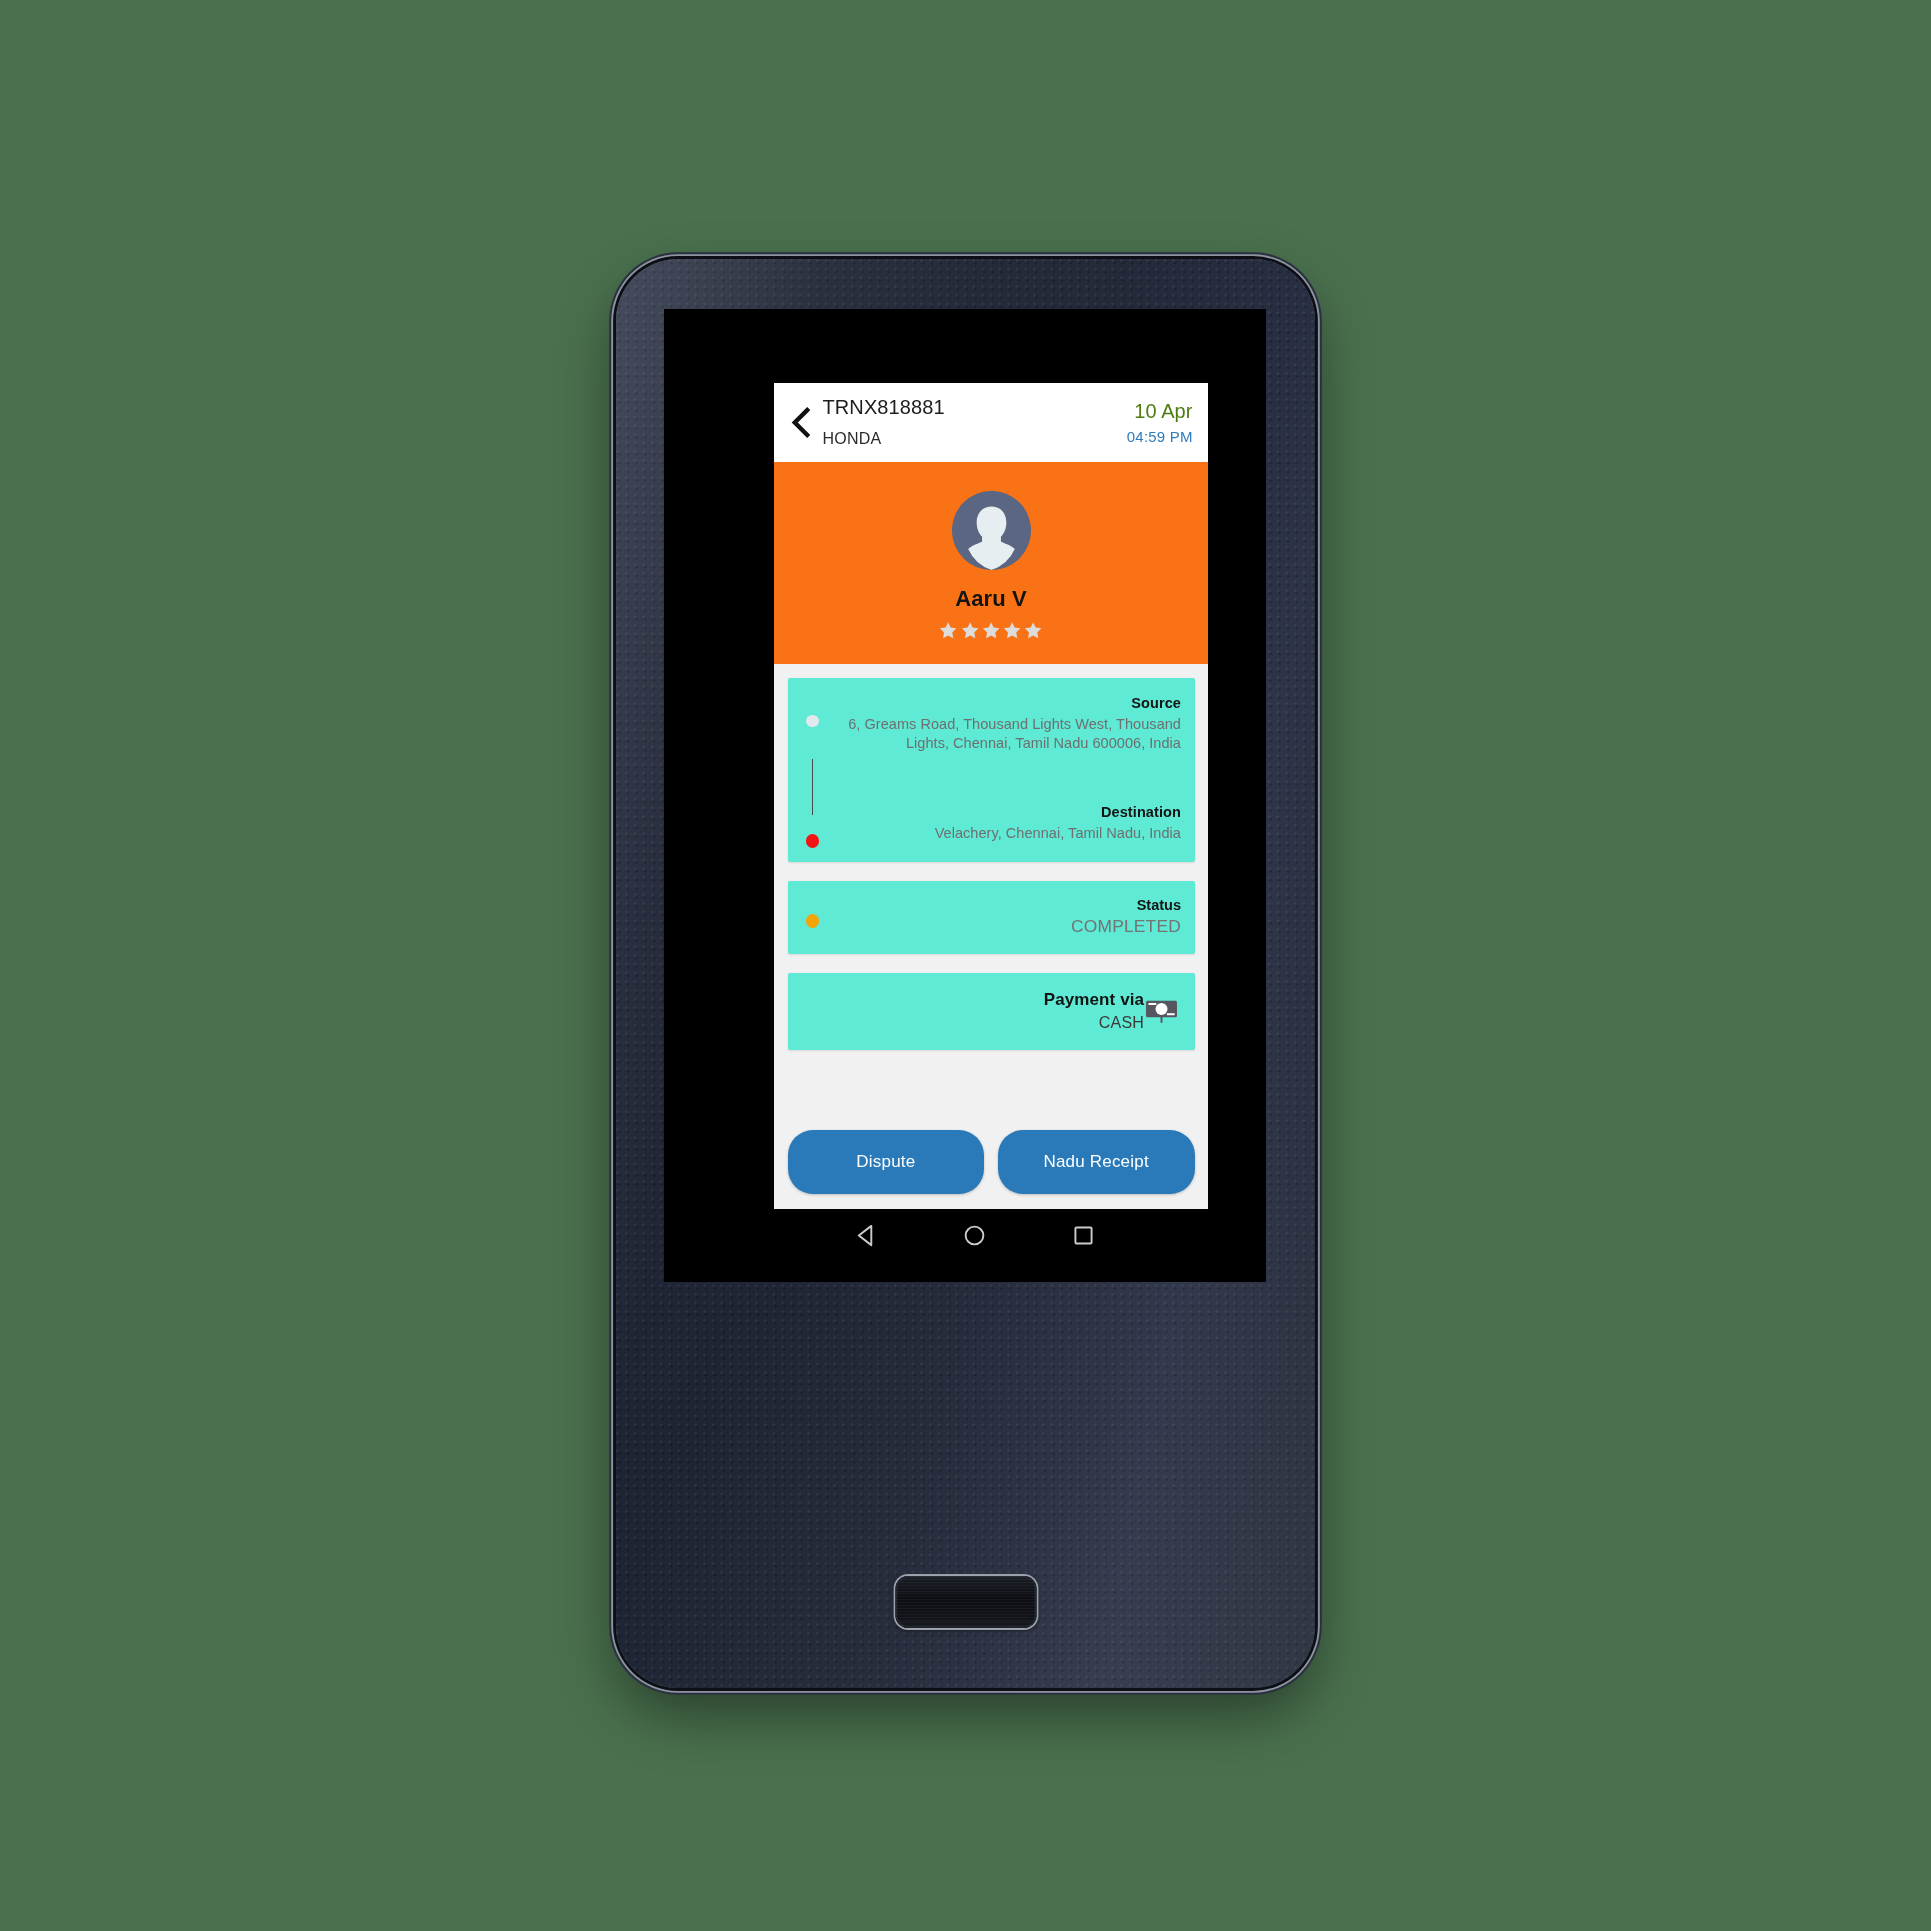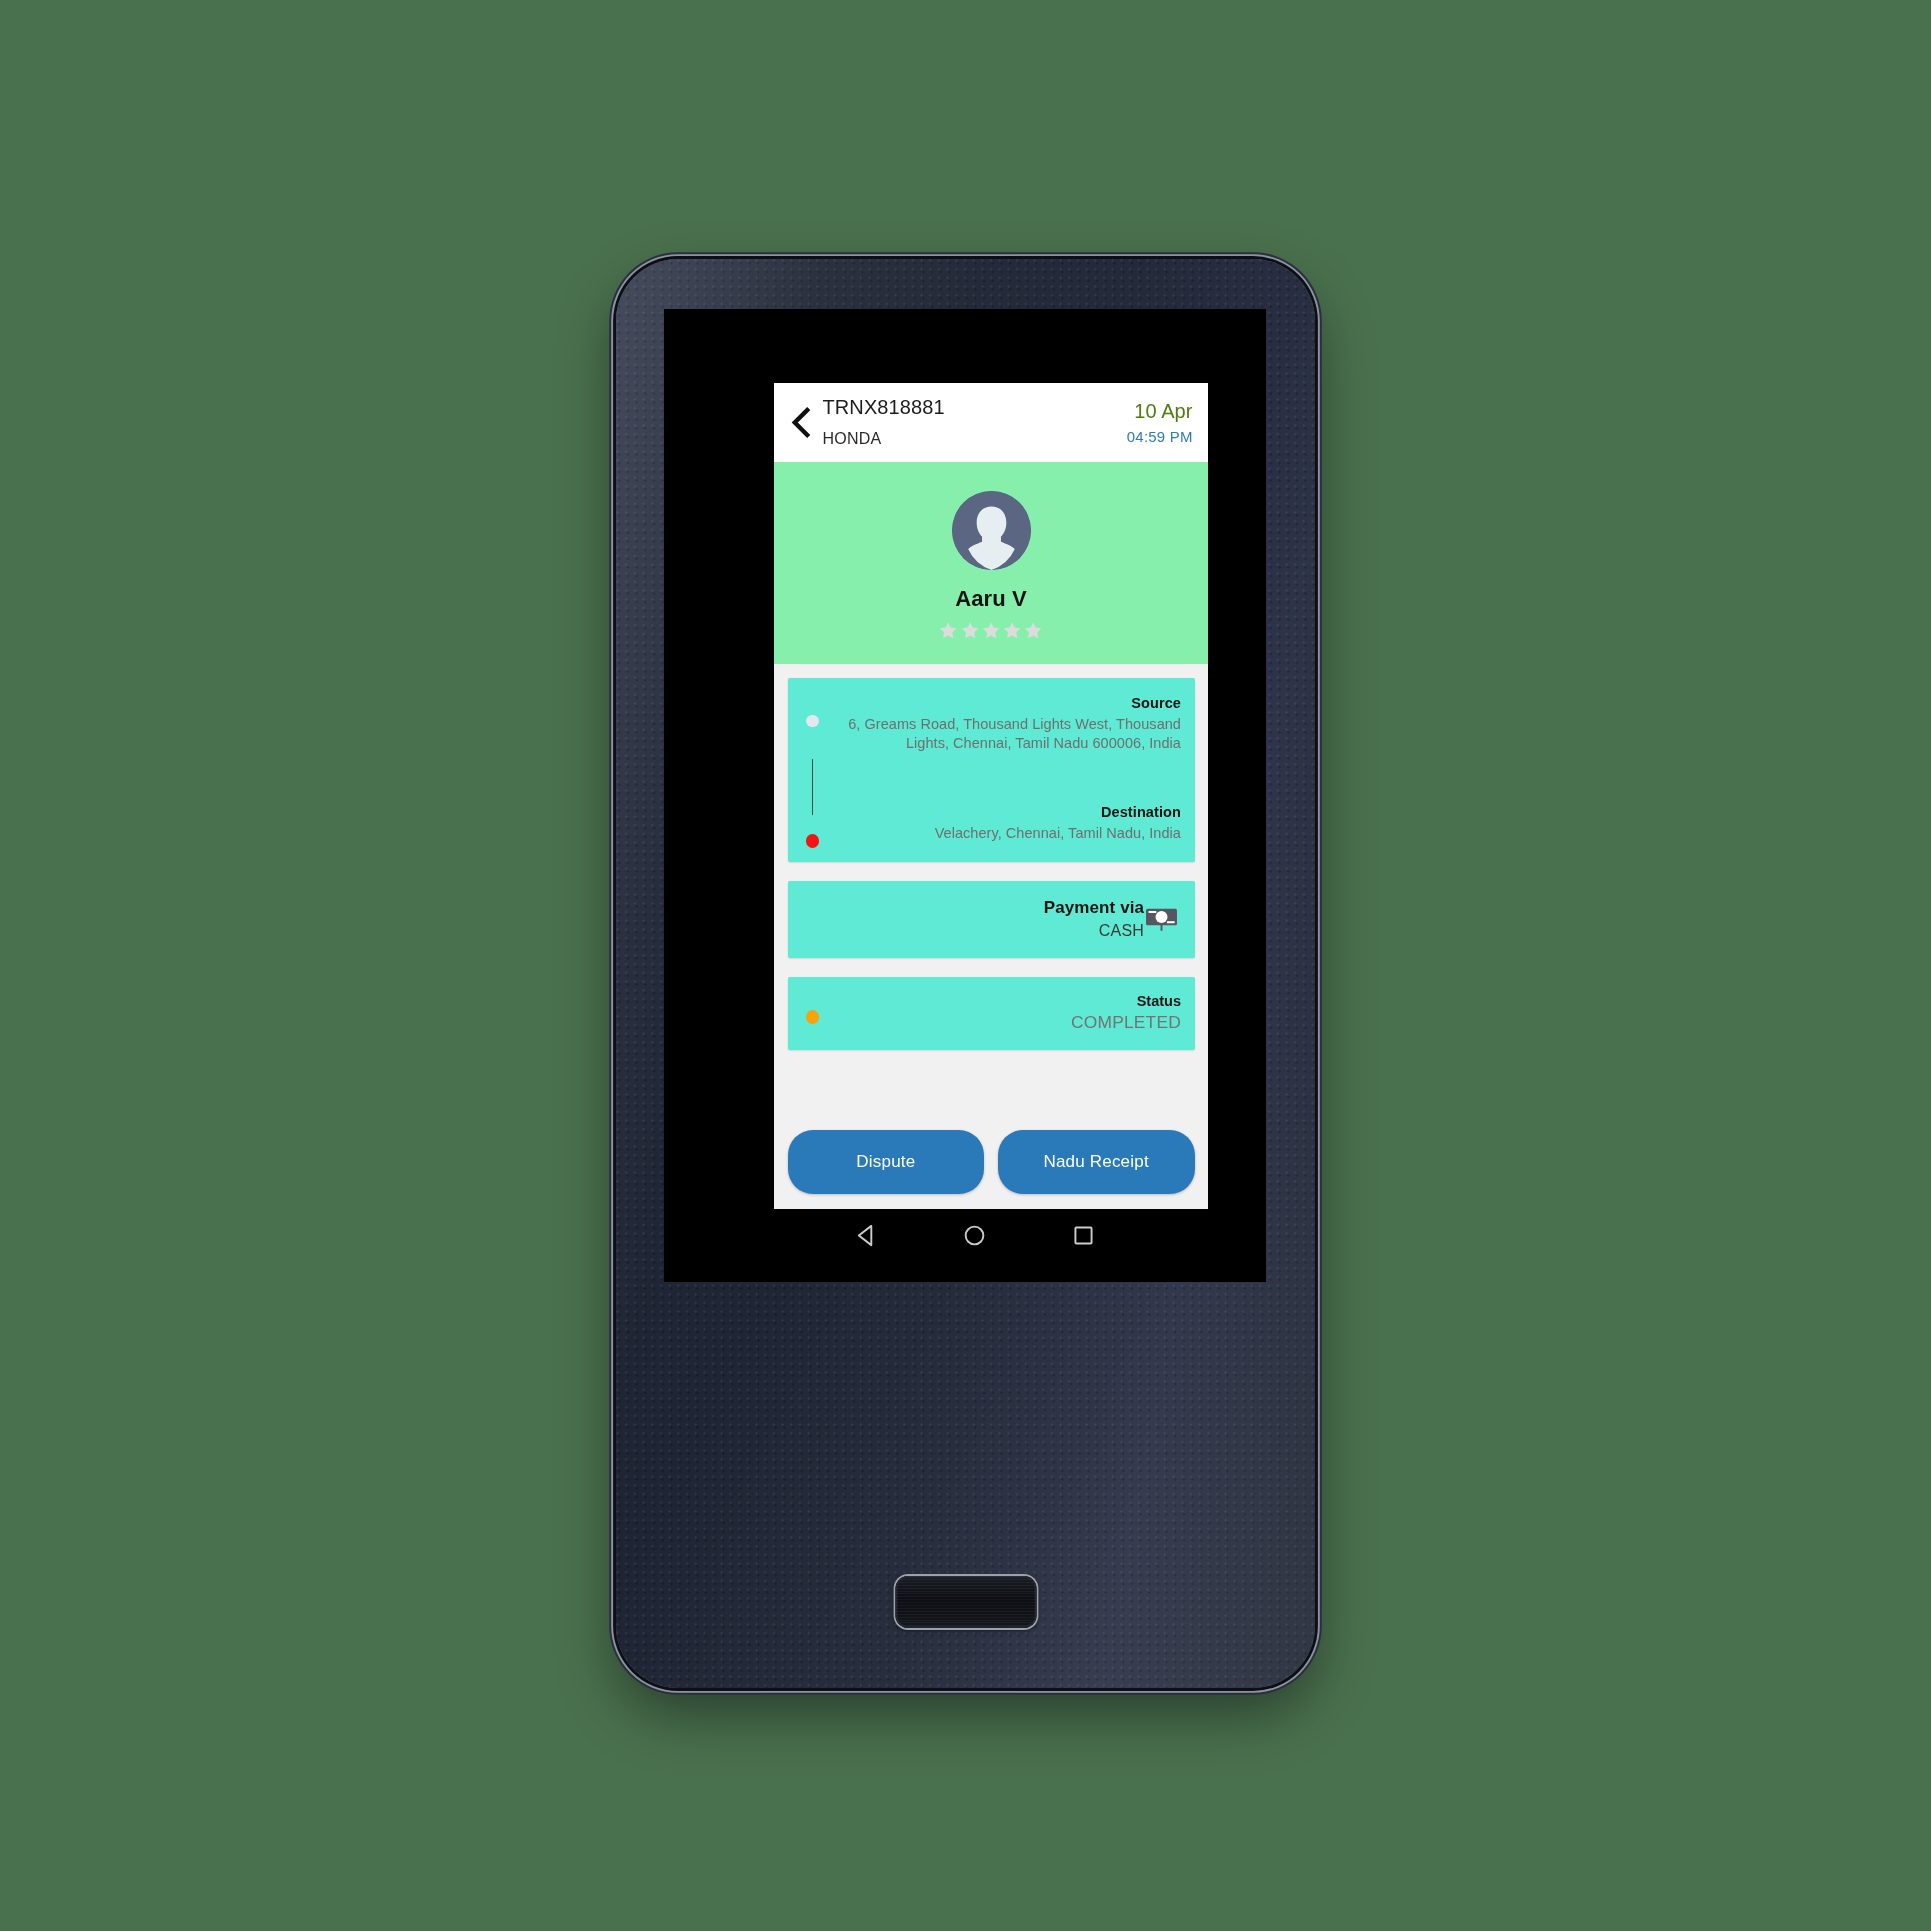--- a/index.html
+++ b/index.html
@@ -156,21 +156,21 @@
   #header-time {
     font-size: 15px;
     color: #2e7cbb;
     margin-top: 5.8px;
     letter-spacing: 0.2px;
   }
 
   
   #driver-block {
     flex: 0 0 auto;
-    background: #86efac;
+    background: #f97316;
     padding: 29px 0 25px;
     display: flex;
     flex-direction: column;
     align-items: center;
   }
   #avatar {
     width: 79px; height: 79px;
     border-radius: 50%;
     background: #5b6682;
     position: relative;
@@ -428,43 +428,43 @@
         <div id="trip-body">
           <div class="loc-label">Source</div>
           <div class="loc-value">6, Greams Road, Thousand Lights West, Thousand Lights, Chennai, Tamil Nadu 600006, India</div>
           <div id="destination-group">
             <div class="loc-label">Destination</div>
             <div class="loc-value">Velachery, Chennai, Tamil Nadu, India</div>
           </div>
         </div>
       </div>
 
+      <div class="card" id="status-card">
+        <div id="status-rail">
+          <div id="dot-status"></div>
+        </div>
+        <div id="status-body">
+          <div id="status-label">Status</div>
+          <div id="status-value">COMPLETED</div>
+        </div>
+      </div>
+
       <div class="card" id="payment-card">
         <div id="payment-body">
           <div id="payment-label">Payment via</div>
           <div id="payment-value">CASH</div>
         </div>
         <div id="payment-icon">
           <svg width="35" height="29" viewBox="0 0 36 30" aria-hidden="true">
             <rect x="2" y="5" width="32" height="17" rx="1.6" fill="#55565f"></rect>
             <circle cx="18" cy="13.5" r="6.2" fill="#ffffff"></circle>
             <rect x="4.6" y="7.2" width="8" height="2.1" fill="#ffffff"></rect>
             <rect x="23.6" y="17.8" width="8" height="2.1" fill="#ffffff"></rect>
             <rect x="17" y="21.5" width="2" height="6.2" fill="#55565f"></rect>
           </svg>
-        </div>
-      </div>
-
-      <div class="card" id="status-card">
-        <div id="status-rail">
-          <div id="dot-status"></div>
-        </div>
-        <div id="status-body">
-          <div id="status-label">Status</div>
-          <div id="status-value">COMPLETED</div>
         </div>
       </div>
 
       <div id="action-bar">
         <button class="action-button">Dispute</button>
         <button class="action-button">Nadu Receipt</button>
       </div>
 
     </div>
 

